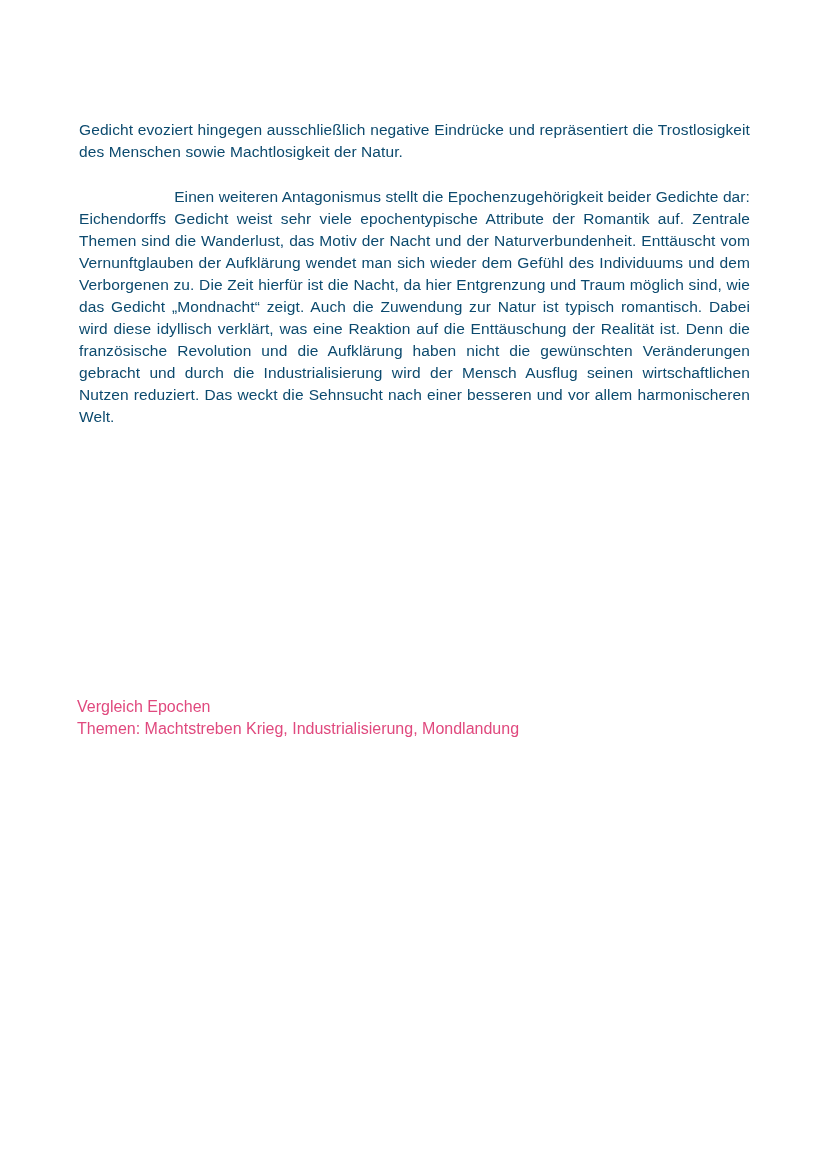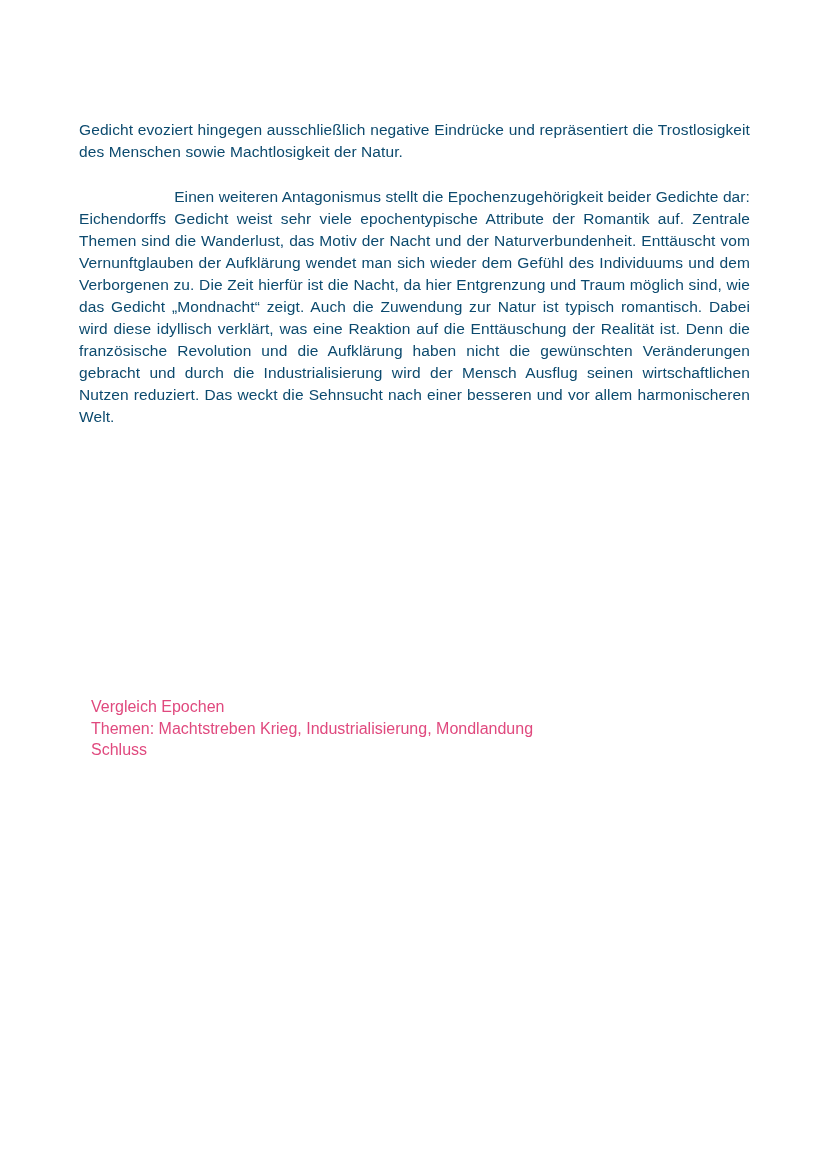--- a/index.html
+++ b/index.html
@@ -33,21 +33,21 @@
   }
   .para + .para-gap {
     height: 23px;
   }
   .lead-line {
     margin: 0;
     text-align: right;
   }
   .outline-notes {
     position: absolute;
-    left: 91px;
+    left: 77px;
     top: 696px;
     width: 671px;
     color: #e0497e;
     font-size: 16px;
     line-height: 21.5px;
   }
   .note-line {
     margin: 0;
     text-align: left;
   }
@@ -60,16 +60,15 @@
   <div class="body-text">
     <p class="para">Gedicht evoziert hingegen ausschließlich negative Eindrücke und repräsentiert die Trostlosigkeit des Menschen sowie Machtlosigkeit der Natur.</p>
     <div class="para-gap"></div>
     <p class="lead-line">Einen weiteren Antagonismus stellt die Epochenzugehörigkeit beider Gedichte dar:</p>
     <p class="para">Eichendorffs Gedicht weist sehr viele epochentypische Attribute der Romantik auf. Zentrale Themen sind die Wanderlust, das Motiv der Nacht und der Naturverbundenheit. Enttäuscht vom Vernunftglauben der Aufklärung wendet man sich wieder dem Gefühl des Individuums und dem Verborgenen zu. Die Zeit hierfür ist die Nacht, da hier Entgrenzung und Traum möglich sind, wie das Gedicht „Mondnacht“ zeigt. Auch die Zuwendung zur Natur ist typisch romantisch. Dabei wird diese idyllisch verklärt, was eine Reaktion auf die Enttäuschung der Realität ist. Denn die französische Revolution und die Aufklärung haben nicht die gewünschten Veränderungen gebracht und durch die Industrialisierung wird der Mensch Ausflug seinen wirtschaftlichen Nutzen reduziert. Das weckt die Sehnsucht nach einer besseren und vor allem harmonischeren Welt.</p>
   </div>
 
   <div class="outline-notes">
     <p class="note-line">Vergleich Epochen</p>
     <p class="note-line">Themen: Machtstreben Krieg, Industrialisierung, Mondlandung</p>
-    <p class="note-line">Schluss</p>
   </div>
 
 </div>
 
 </body></html>

